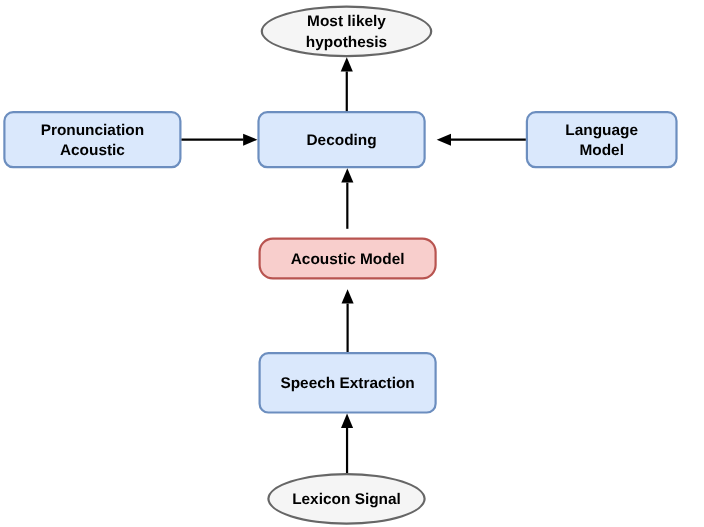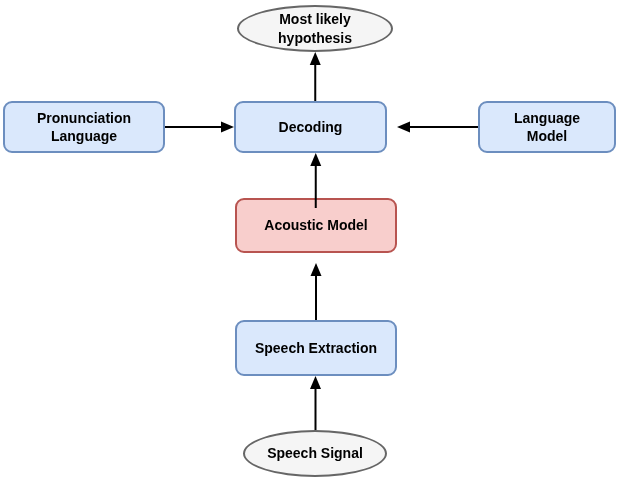--- a/index.html
+++ b/index.html
@@ -65,37 +65,37 @@
       <polygon points="397,127 410,121.5 410,132.5" fill="#000000"></polygon>
     </svg>
 
   <div class="node ellipse" style="left:237px; top:5px; width:156px; height:47px;">
     <span>Most likely
 hypothesis</span>
   </div>
 
   <div class="node box blue" style="left:3px; top:101px; width:162px; height:52px;">
     <span>Pronunciation
-Language</span>
+Acoustic</span>
   </div>
 
   <div class="node box blue" style="left:234px; top:101px; width:153px; height:52px;">
     <span>Decoding</span>
   </div>
 
   <div class="node box blue" style="left:478px; top:101px; width:138px; height:52px;">
     <span>Language
 Model</span>
   </div>
 
-  <div class="node box red" style="left:235px; top:198px; width:162px; height:55px;">
+  <div class="node box red" style="left:235px; top:216px; width:162px; height:38px;border-radius:13px;">
     <span>Acoustic Model</span>
   </div>
 
   <div class="node box blue" style="left:235px; top:320px; width:162px; height:56px;">
     <span>Speech Extraction</span>
   </div>
 
   <div class="node ellipse" style="left:243px; top:430px; width:144px; height:47px;">
-    <span>Speech Signal</span>
+    <span>Lexicon Signal</span>
   </div>
 
 </div>
 
 </body></html>

